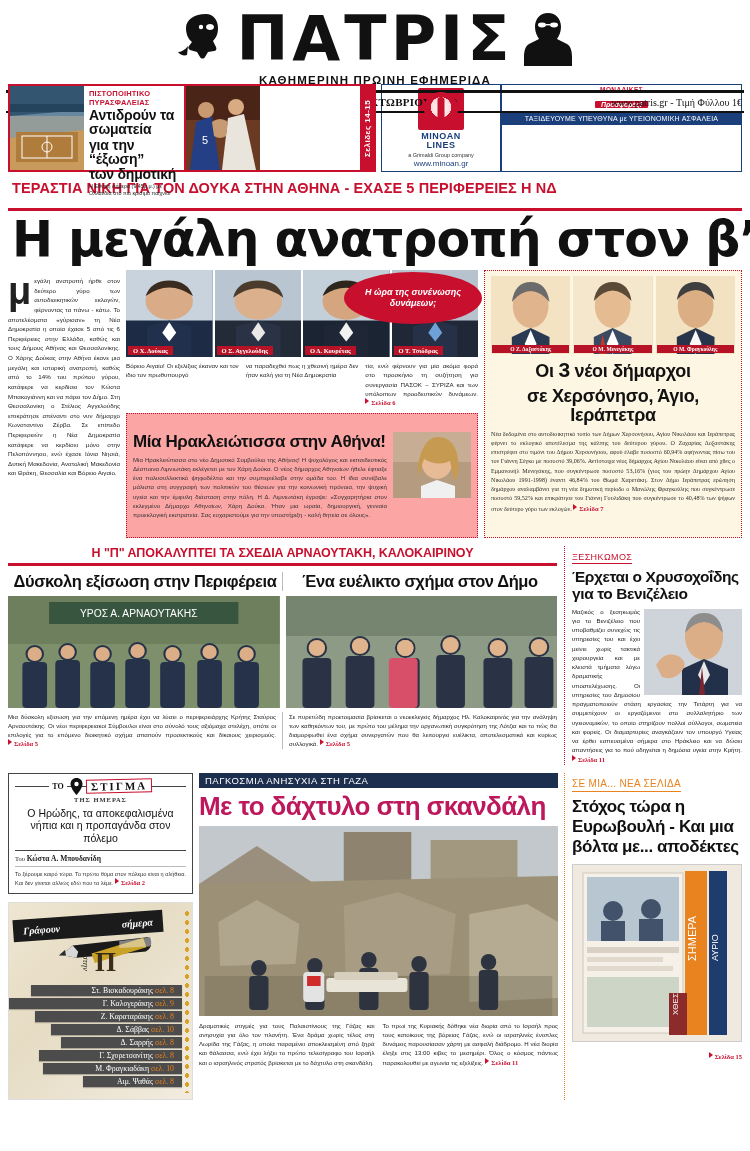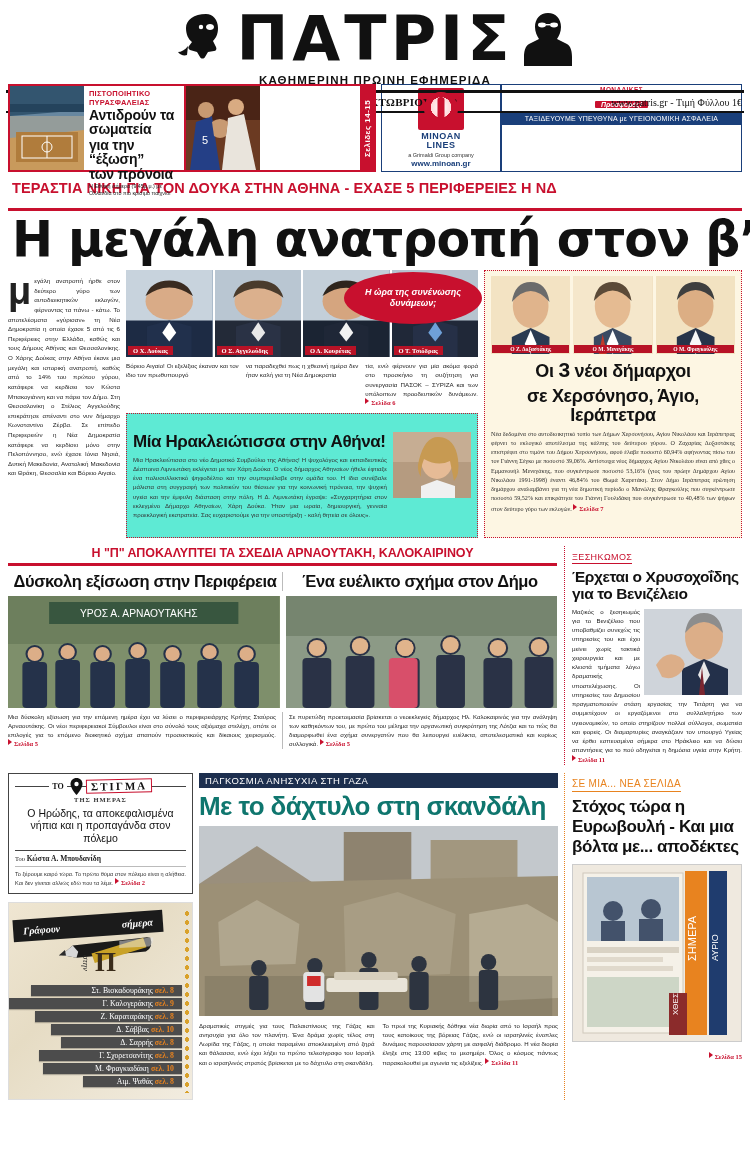--- a/index.html
+++ b/index.html
@@ -44,21 +44,21 @@
   .ad-divider { width:2px; background:#c8102e; flex:0 0 2px; }
 
   .ad-right { flex:1; border:1px solid #1a3f7a; display:flex; background:#fff; }
   .minoan { flex:0 0 120px; border-right:2px solid #1a3f7a; display:flex; flex-direction:column; align-items:center; justify-content:center; padding:3px; }
   .minoan-logo { width:46px; height:46px; background:#c8102e; display:flex; align-items:center; justify-content:center; border-radius:2px; }
   .minoan-logo .circ { width:34px; height:34px; border-radius:50%; background:radial-gradient(circle at 50% 45%, #ffffff 0%, #ffd9d9 40%, #c8102e 41%); position:relative; overflow:hidden; }
   .minoan-logo .fig { position:absolute; left:50%; top:14%; transform:translateX(-50%); width:7px; height:22px; background:#c8102e; border-radius:3px; }
   .minoan-name { font-weight:bold; font-size:9px; color:#1a3f7a; letter-spacing:.5px; margin-top:2px; line-height:1; text-align:center;}
   .minoan-name span { display:block; }
   .minoan-tag { font-size:5.5px; color:#333; margin-top:2px; }
-  .minoan-url { font-size:8px; font-weight:bold; color:#1a3f7a; margin-top:1px; }
+  .minoan-url { font-size:8px; font-weight:normal; color:#1a3f7a; margin-top:1px; }
   .mn-right { flex:1; display:flex; flex-direction:column; }
   .mn-blue { background:#eaf1fb; flex:1; display:flex; flex-direction:column; align-items:center; justify-content:center; padding:2px; }
   .mn-l1 { color:#1a3f7a; font-weight:bold; font-size:15px; letter-spacing:1px; line-height:1; }
   .mn-l2 { color:#1a3f7a; font-weight:bold; font-size:22px; letter-spacing:.5px; line-height:1.05; }
   .mn-mid { text-align:center; padding:1px; }
   .mn-mon { color:#c8102e; font-weight:bold; font-size:6.5px; letter-spacing:.4px; }
   .mn-prom { display:inline-block; background:#c8102e; color:#fff; font-style:italic; font-weight:bold; font-size:7px; padding:0 6px; border-radius:1px; }
   .mn-bot { background:#1a3f7a; color:#fff; font-size:7px; text-align:center; padding:3px 0; letter-spacing:.2px; }
 
   
@@ -74,21 +74,21 @@
   .b1-mid { flex:1; display:flex; flex-direction:column; min-width:0; }
   .photostrip { display:flex; gap:2px; height:100px; position:relative; }
   .ph { flex:1; position:relative; overflow:hidden; background:#8fa3b8; }
   .ph .cap { position:absolute; left:2px; bottom:2px; background:#b81226; color:#fff; font-family:"Liberation Serif",serif; font-weight:bold; font-size:6.5px; padding:1px 5px; white-space:nowrap; }
   .bubble { position:absolute; right:-4px; top:2px; width:138px; height:52px; background:#c8102e; border-radius:50%/50%; color:#fff; display:flex; align-items:center; justify-content:center; text-align:center; font-weight:bold; font-style:italic; font-size:9px; line-height:1.25; padding:4px 10px; z-index:4; }
   .b1-mid-cols { display:flex; gap:7px; margin-top:4px; }
   .b1-mid-cols .c { flex:1; font-size:6.2px; line-height:1.5; text-align:justify; color:#222; }
   .pg { color:#c8102e; font-weight:bold; font-family:"Liberation Serif",serif; font-size:6.5px; white-space:nowrap; }
   .pg .tri { display:inline-block; width:0;height:0;border-left:4px solid #c8102e;border-top:3px solid transparent;border-bottom:3px solid transparent; margin-right:2px; vertical-align:1px;}
 
-  .hbox { border:1px dotted #c8102e; background:#5eead4; padding:18px 6px; margin-top:5px; display:flex; gap:6px; }
+  .hbox { border:1px dotted #c8102e; background:#fca5a5; padding:18px 6px; margin-top:5px; display:flex; gap:6px; }
   .hbox-txt { flex:1; min-width:0; }
   .hbox h3 { margin:0 0 3px 0; font-size:17px; font-weight:bold; letter-spacing:-.4px; color:#111; }
   .hbox p { margin:0; font-size:6.1px; line-height:1.5; text-align:justify; color:#333; }
   .hbox-photo { flex:0 0 78px; height:66px; background:#c9b8a8; overflow:hidden; position:relative; }
 
   .b1-right { flex:0 0 258px; border:1px dotted #c8102e; background:#fdf6e3; padding:5px 6px 4px 6px; }
   .mayors { display:flex; gap:3px; height:78px; }
   .mayors .m { flex:1; position:relative; overflow:hidden; background:#f0e0c0; }
   .mayors .m .cap { position:absolute; left:1px; bottom:1px; right:1px; background:#b81226; color:#fff; font-family:"Liberation Serif",serif; font-weight:bold; font-size:5.6px; padding:1px 2px; text-align:center; white-space:nowrap; overflow:hidden;}
   .b1r-h { text-align:center; font-size:18px; font-weight:bold; line-height:1.08; margin-top:5px; letter-spacing:-.3px; color:#111; }
@@ -137,27 +137,27 @@
     background:linear-gradient(135deg,#efe6d2 0%, #e6dcc4 40%, #f2ece0 100%); }
   .gr-banner { position:absolute; left:4px; top:12px; width:150px; height:22px; background:#1b1b1b; transform:rotate(-4deg);
      color:#fff; font-family:"Liberation Serif",serif; font-style:italic; font-weight:bold; font-size:10px;
      display:flex; align-items:center; justify-content:space-between; padding:0 10px; }
   .gr-pen { position:absolute; left:46px; top:4px; width:92px; height:72px; transform:rotate(34deg); }
   .gr-pi { position:absolute; left:86px; top:44px; font-family:"Liberation Serif",serif; font-weight:bold; font-size:27px; color:#3a2c1a; }
   .gr-stin { position:absolute; left:72px; top:52px; font-family:"Liberation Serif",serif; font-style:italic; font-size:9px; color:#2b2b2b; writing-mode:vertical-rl; }
   .gr-list { position:absolute; left:0; right:10px; top:82px; }
   .gr-item { background:#4c4c4c; color:#fff; font-family:"Liberation Serif",serif; font-size:7.8px; padding:1px 8px 1px 0;
      margin:0 0 2px 0; text-align:right; box-shadow:0 1px 1px rgba(0,0,0,.25); }
-  .gr-item .pgn { color:#e8831f; font-weight:bold; }
+  .gr-item .pgn { color:#e8831f; font-weight:normal; }
   .gr-dots { position:absolute; right:2px; top:6px; bottom:6px; width:6px;
      background-image:radial-gradient(#d9a12a 42%, transparent 43%); background-size:6px 9px; }
 
   .b3-mid { flex:1; min-width:0; }
   .gz-kicker { background:#1d2f4e; color:#fff; font-size:9.5px; letter-spacing:.5px; padding:2px 6px; display:block; }
-  .gz-head { font-size:26px; font-weight:bold; letter-spacing:-.6px; margin-top:3px; color:#0f766e; }
+  .gz-head { font-size:26px; font-weight:bold; letter-spacing:-.6px; margin-top:3px; color:#be185d; }
   .gz-photo { margin-top:4px; height:190px; background:#8a8070; overflow:hidden; position:relative; }
   .gz-bodies { display:flex; gap:8px; margin-top:5px; }
   .gz-bodies .c { flex:1; font-size:6.1px; line-height:1.52; text-align:justify; color:#222; }
 
   .b3-right { flex:0 0 178px; border-left:1px dotted #e8831f; padding-left:7px; }
   .b3r-kicker { color:#e8831f; font-size:10px; letter-spacing:.3px; border-bottom:1.5px solid #e8831f; display:inline-block; padding-bottom:2px; }
   .b3r-h { font-size:17px; font-weight:bold; line-height:1.2; margin-top:5px; letter-spacing:-.4px; color:#111; }
   .b3r-photo { margin-top:6px; height:178px; background:#c9c0ae; overflow:hidden; position:relative; border:1px solid #ccc; }
   .b3r-pg { text-align:right; margin-top:3px; }
   svg.art { position:absolute; inset:0; width:100%; height:100%; display:block; }
@@ -214,21 +214,21 @@
             <rect x="12" y="50" width="50" height="22" fill="none" stroke="#fff" stroke-width="1"></rect>
             <line x1="37" y1="50" x2="37" y2="72" stroke="#fff" stroke-width="1"></line>
             <circle cx="37" cy="61" r="5" fill="none" stroke="#fff" stroke-width="1"></circle>
             <rect x="0" y="18" width="74" height="8" fill="#24435c"></rect>
           </svg>
         </div>
         <div class="ad-txt">
           <div class="ad-kicker">ΠΙΣΤΟΠΟΙΗΤΙΚΟ ΠΥΡΑΣΦΑΛΕΙΑΣ</div>
           <div class="ad-head">Αντιδρούν τα σωματεία</div>
           <div class="ad-head">για την “έξωση”</div>
-          <div class="ad-head">των πρόνοια</div>
+          <div class="ad-head">των δημοτική</div>
           <div class="ad-sub">Η Εθνική σήμερα (9.45μ.μ.) με Ολλανδία στο πιο κρίσιμο παιχνίδι</div>
         </div>
       </div>
       <div class="ad-divider"></div>
       <div class="ad-cell">
         <div class="ad-photo basket">
           <svg class="art" viewBox="0 0 74 84" preserveAspectRatio="none">
             <rect width="74" height="84" fill="#6b3a22"></rect>
             <rect x="0" y="0" width="74" height="34" fill="#4a2416"></rect>
             <path d="M4 84 L10 36 L26 30 L34 84 Z" fill="#243f86"></path>

